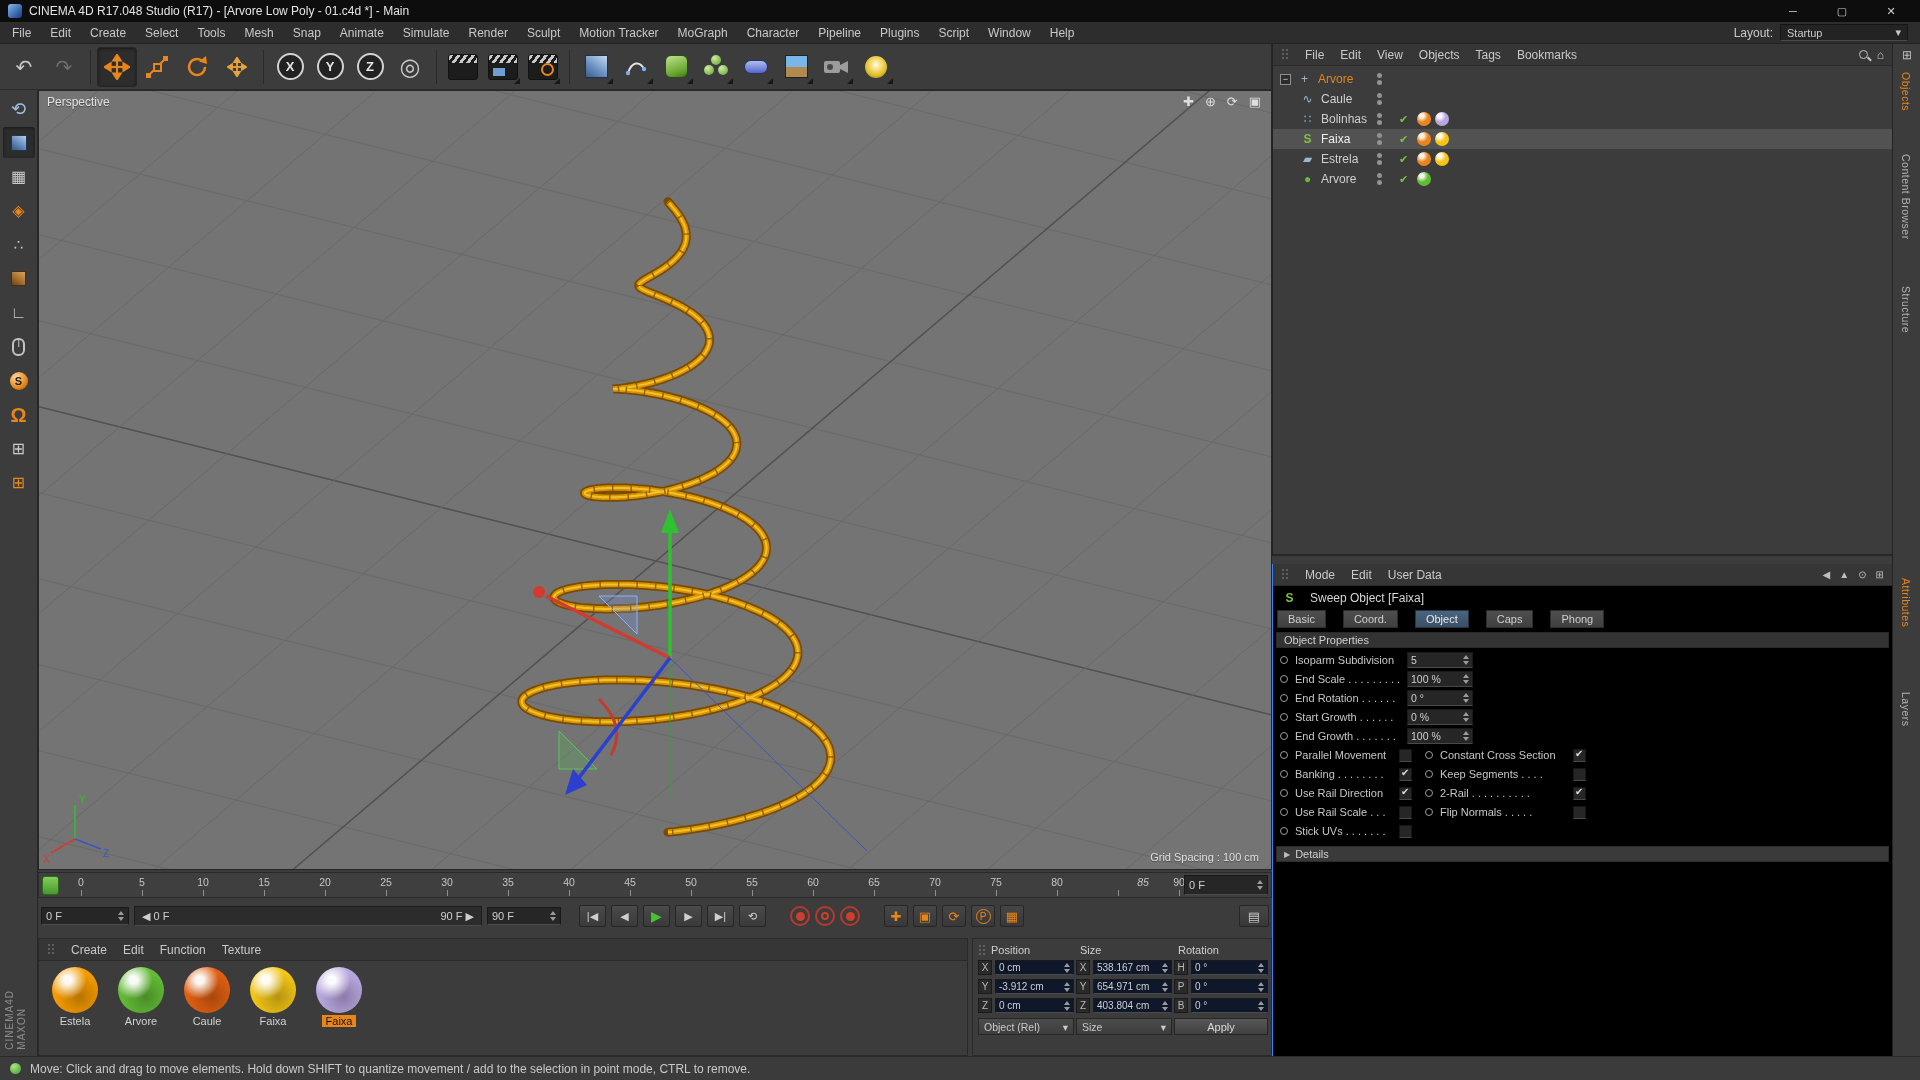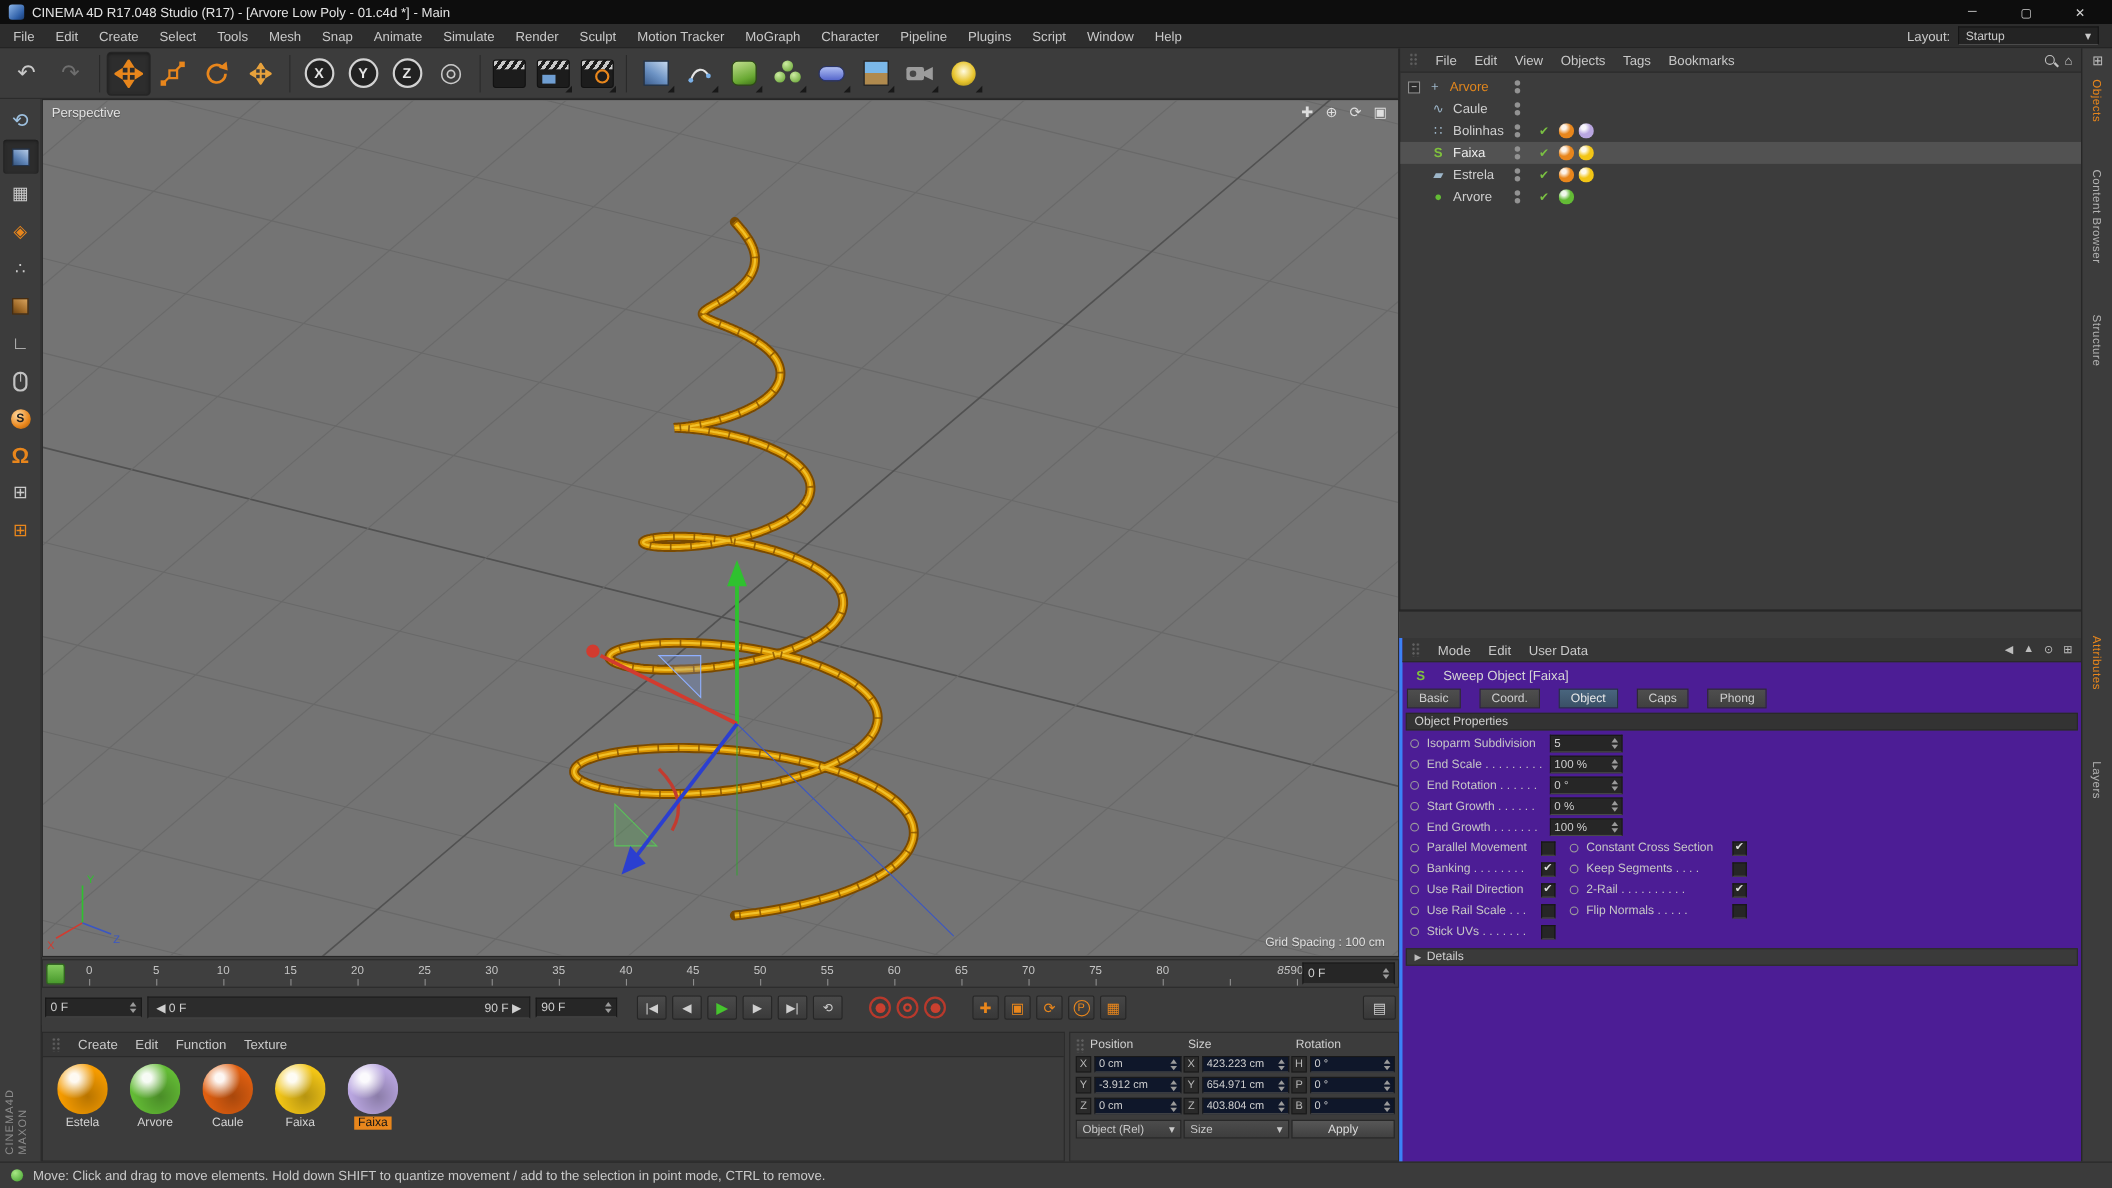--- a/index.html
+++ b/index.html
@@ -123,21 +123,21 @@
 .oicon{width:17px;text-align:center;margin-right:5px;color:#9db6c9;font-size:12px;flex:none}
 .oicon.green{color:#7fc13c;font-weight:bold}
 .odots{position:absolute;left:104px;display:flex;flex-direction:column;gap:2px}
 .odots i{width:5px;height:5px;border-radius:50%;background:#929292}
 .ocheck{position:absolute;left:126px;color:#7ac142;font-size:11px;display:none}
 .otag{position:absolute;top:3px;width:14px;height:14px;border-radius:50%;display:none;background:radial-gradient(circle at 34% 28%,rgba(255,255,255,.9) 0 2px,rgba(255,255,255,0) 45%),var(--c,#888)}
 .otag.t1{left:144px}.otag.t2{left:162px}
 .show{display:block !important}
 
 
-#am{left:1272px;top:580px;width:620px;height:500px;background:#4c1d95;border-left:3px solid #3b82f6}
+#am{left:1272px;top:564px;width:620px;height:500px;background:#000000;border-left:1px solid #3b82f6}
 #am .menurow .ric{margin-left:auto;display:flex;gap:9px;color:#bdbdbd;font-size:10px;align-items:center}
 #am-title{height:24px;display:flex;align-items:center;gap:7px;padding:0 8px;font-size:12px;color:#d6d6d6}
 #am-tabs{display:flex;gap:17px;padding:0 4px 4px 4px}
 .tab{padding:2px 10px;background:linear-gradient(#4e4e4e,#404040);border:1px solid #2c2c2c;font-size:11px;color:#cfcfcf}
 .tab.active{background:linear-gradient(#49657e,#3a5066);border-color:#253442;color:#e8e8e8}
 .asec{margin:0 3px 3px 3px;background:#333;border:1px solid #292929;padding:1px 7px;font-size:11px;color:#d0d0d0}
 .arow{position:relative;height:19px;font-size:11px}
 .acirc{position:absolute;width:8px;height:8px;border:1.5px solid #9c9c9c;border-radius:50%;top:5px}
 .acirc.l{left:7px}.acirc.r{left:152px}
 .albl{position:absolute;top:3px;color:#c6c6c6;white-space:nowrap}
@@ -468,21 +468,21 @@
         <div class="tick-label" style="left: 748px;">60</div>
         <div class="tick-line" style="left: 748px;"></div>
         <div class="tick-label" style="left: 809px;">65</div>
         <div class="tick-line" style="left: 809px;"></div>
         <div class="tick-label" style="left: 870px;">70</div>
         <div class="tick-line" style="left: 870px;"></div>
         <div class="tick-label" style="left: 931px;">75</div>
         <div class="tick-line" style="left: 931px;"></div>
         <div class="tick-label" style="left: 992px;">80</div>
         <div class="tick-line" style="left: 992px;"></div>
-        <div class="tick-label" style="left: 1102px; font-style: italic;">85</div>
+        <div class="tick-label" style="left: 1078px; font-style: italic;">85</div>
         <div class="tick-line" style="left: 1053px;"></div>
         <div class="tick-label" style="left: 1114px;">90</div>
         <div class="tick-line" style="left: 1114px;"></div>
       </div>
     <div id="ruler-frame" class="field">
       <span>0 F</span>
         <span class="stp"></span>
     </div>
   </div>
 
@@ -610,21 +610,21 @@
             </span>
           </div>
       </div>
       <div>
         <div class="hdr" style="padding-left:4px">
             <span>Size</span>
           </div>
         <div class="crow">
             <span class="chip">X</span>
             <span class="cfield">
-              <span>423.223 cm</span>
+              <span>538.167 cm</span>
               <span class="stp"></span>
             </span>
           </div>
         <div class="crow">
             <span class="chip">Y</span>
             <span class="cfield">
               <span>654.971 cm</span>
               <span class="stp"></span>
             </span>
           </div>

